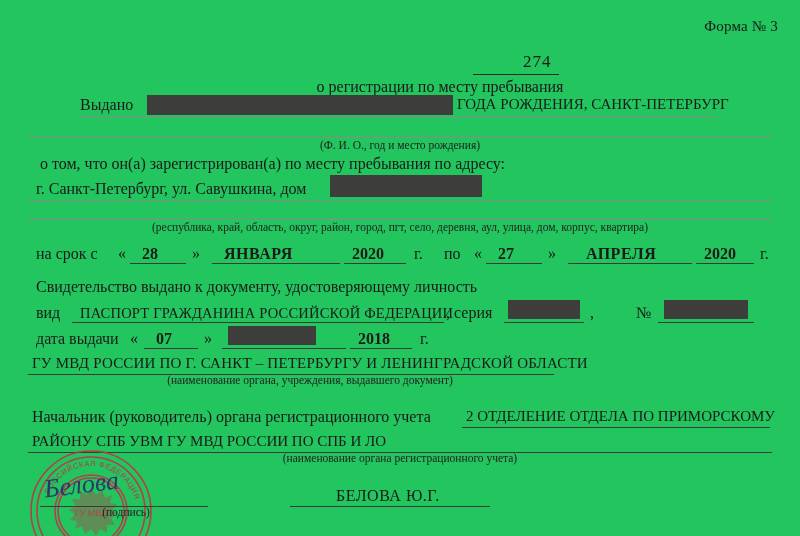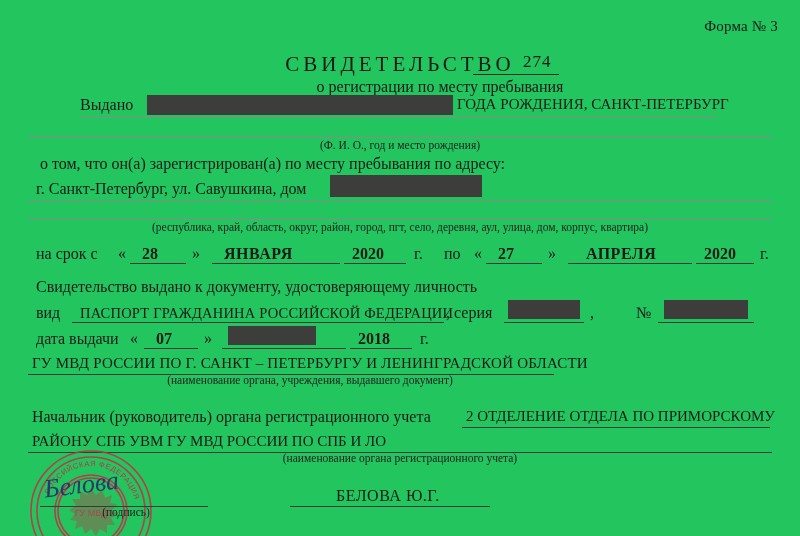--- a/index.html
+++ b/index.html
@@ -96,21 +96,20 @@
     opacity: 0.9;
   }
 </style>
 </head>
 <body>
 
 <div id="page">
 
   <div class="abs form-no">Форма № 3</div>
 
-  <div class="abs title">СВИДЕТЕЛЬСТВО</div>
   <div class="abs title-num">274</div>
   <div class="abs title-underline"></div>
   <div class="abs subtitle">о регистрации по месту пребывания</div>
 
   <div class="abs row-label" style="top:96px; left:80px;">Выдано</div>
   <div class="abs redaction" style="top:95px; left:147px; width:306px; height:20px;"></div>
   <div class="abs row-label" style="top:96px; left:457px; font-size:15px;">ГОДА РОЖДЕНИЯ, САНКТ-ПЕТЕРБУРГ</div>
   <div class="abs rule" style="top:117px; left:80px; width:637px;"></div>
 
   <div class="abs rule" style="top:137px; left:28px; width:744px;"></div>

